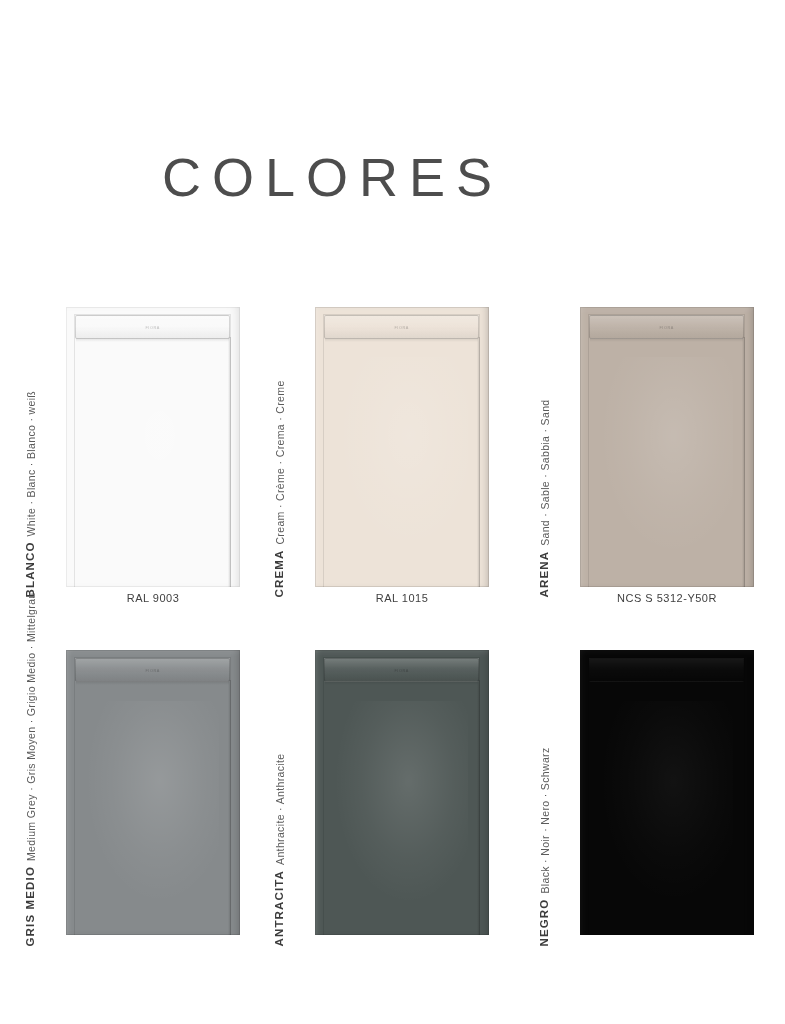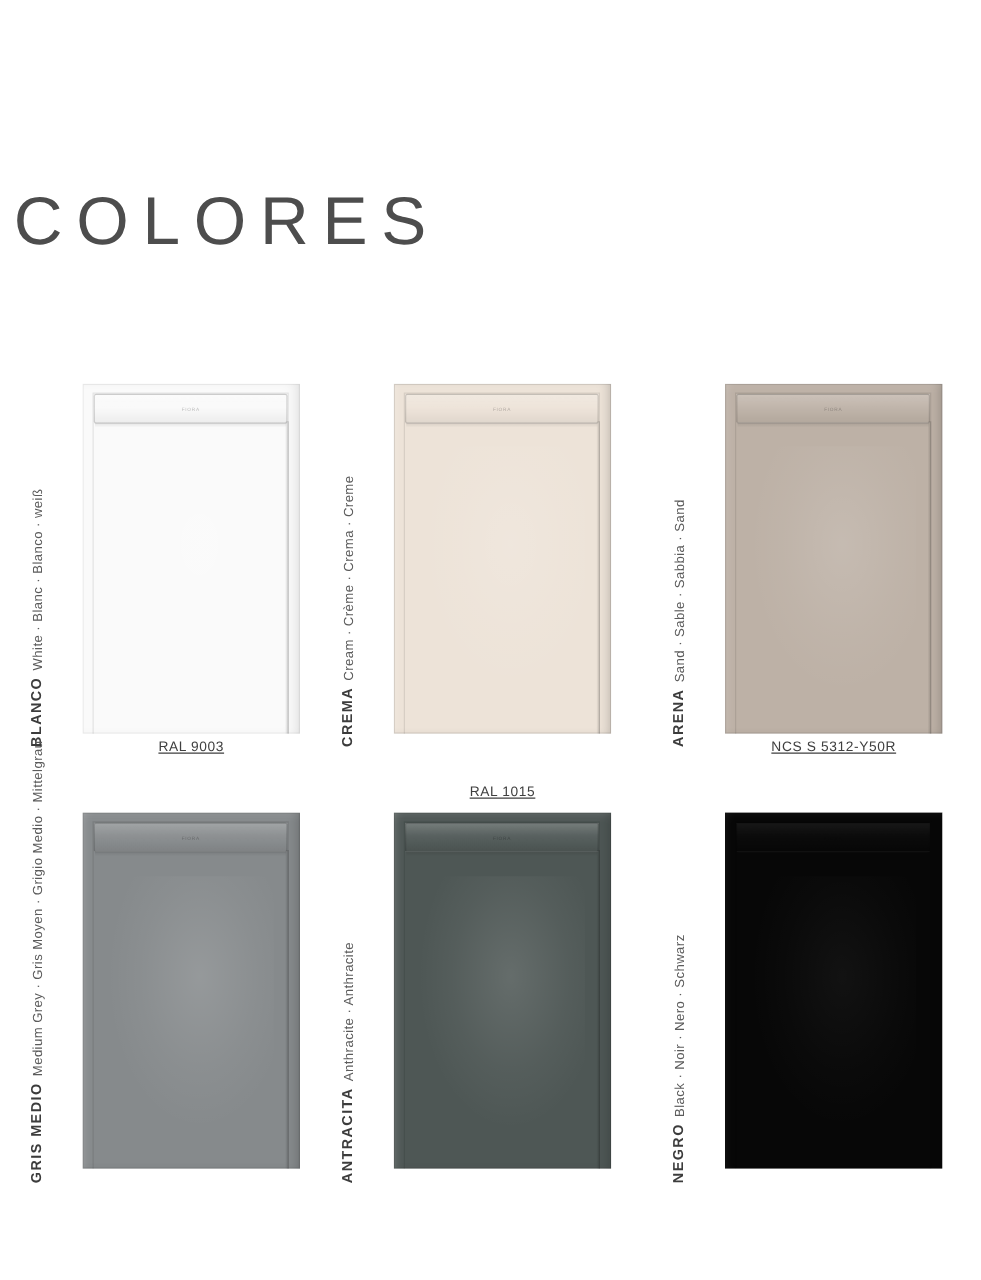--- a/index.html
+++ b/index.html
@@ -15,20 +15,21 @@
     font-family: "Liberation Sans", sans-serif;
     -webkit-font-smoothing: antialiased;
   }
 
   
   .page-title {
     position: absolute;
     top: 112px;
     left: 0;
     width: 654px;
+    text-align: center;
     font-size: 54px;
     font-weight: 400;
     letter-spacing: 11px;
     color: #4d4d4d;
     text-indent: 11px;
     line-height: 1.1;
   }
 
   
   .swatch-grid {
@@ -186,21 +187,20 @@
   }
 
   
   .swatch-code {
     position: absolute;
     width: 174px;
     text-align: center;
     font-size: 11px;
     letter-spacing: 0.5px;
     color: #3f3f3f;
-    text-decoration: underline;
   }
 </style>
 </head>
 <body>
 
 <h1 class="page-title">COLORES</h1>
 
 <div class="swatch-grid">
 
   <div class="swatch-cell col-0 row-0">
@@ -234,21 +234,21 @@
       <div class="tray-grate-shadow"></div>
       <div class="tray-right-edge"></div>
       <div class="tray-sheen"></div>
       <div class="tray-outline"></div>
     </div>
   </div>
   <div class="swatch-label" style="left:285px; top:586px;">
     <span class="label-name">CREMA</span>
     <span class="label-translations">Cream · Crème · Crema · Creme</span>
   </div>
-  <div class="swatch-code" style="left:315px; top:592px;margin-top:36px;">RAL 1015</div>
+  <div class="swatch-code" style="left:315px; top:592px;">RAL 1015</div>
 
   <div class="swatch-cell col-2 row-0">
     <div class="tray-wrap tone-arena" style="--tone:#BDB1A6">
       <div class="tray"></div>
       <div class="tray-lip"></div>
       <div class="tray-basin"></div>
       <div class="tray-grate">
         <span class="tray-grate-logo">fiora</span>
       </div>
       <div class="tray-grate-shadow"></div>

